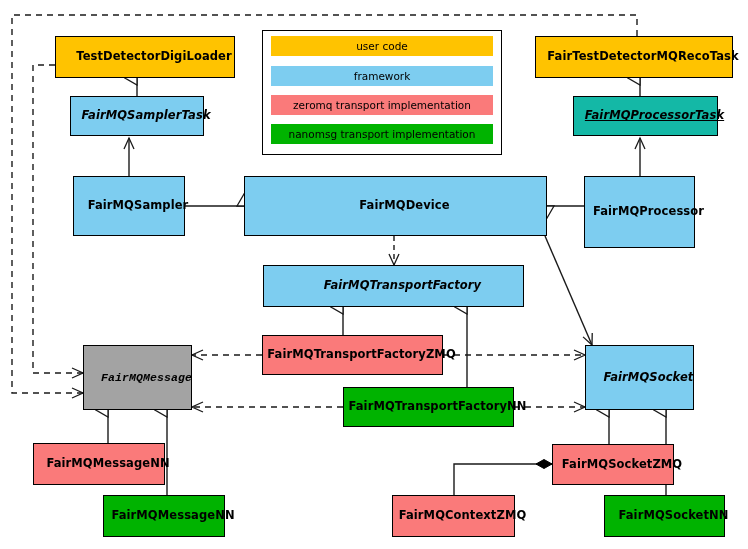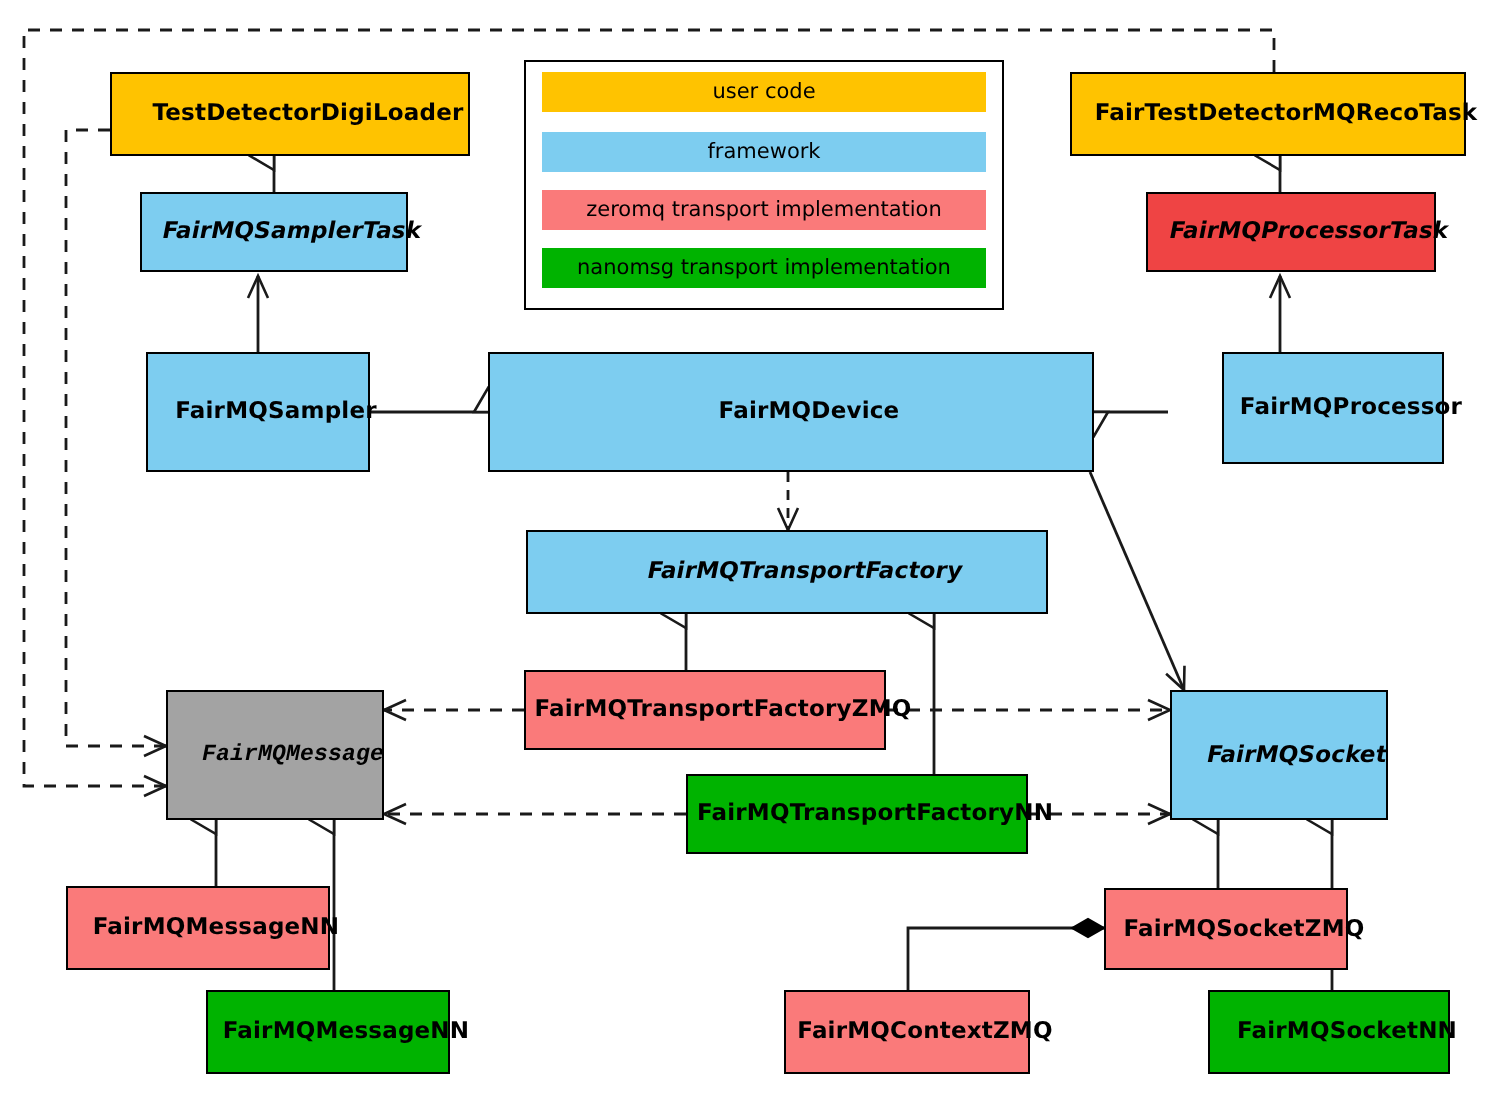--- a/index.html
+++ b/index.html
@@ -139,27 +139,27 @@
   <div class="legend-row" style="left:271px; top:124px; width:222px; height:20px; background:#00B300;">
     <span>nanomsg transport implementation</span>
   </div>
 
   <div class="node" style="left:55px; top:36px; width:180px; height:42px; background:#FFC300;">TestDetectorDigiLoader</div>
 
   <div class="node" style="left:535px; top:36px; width:198px; height:42px; background:#FFC300;text-align:center;">FairTestDetectorMQRecoTask</div>
 
   <div class="node italic" style="left:70px; top:96px; width:134px; height:40px; background:#7DCDF0;">FairMQSamplerTask</div>
 
-  <div class="node italic" style="left:573px; top:96px; width:145px; height:40px; background:#ef4444;">FairMQProcessorTask</div>
+  <div class="node italic" style="left:573px; top:96px; width:145px; height:40px; background:#14b8a6;text-decoration:underline;">FairMQProcessorTask</div>
 
   <div class="node" style="left:73px; top:176px; width:112px; height:60px; background:#7DCDF0;">FairMQSampler</div>
 
   <div class="node" style="left:244px; top:176px; width:303px; height:60px; background:#7DCDF0;">FairMQDevice</div>
 
-  <div class="node" style="left:584px; top:176px; width:111px; height:56px; background:#7DCDF0;margin-left:27px;">FairMQProcessor</div>
+  <div class="node" style="left:584px; top:176px; width:111px; height:72px; background:#7DCDF0;">FairMQProcessor</div>
 
   <div class="node italic" style="left:263px; top:265px; width:261px; height:42px; background:#7DCDF0;">FairMQTransportFactory</div>
 
   <div class="node" style="left:262px; top:335px; width:181px; height:40px; background:#FA7A7A;">FairMQTransportFactoryZMQ</div>
 
   <div class="node" style="left:343px; top:387px; width:171px; height:40px; background:#00B300;">FairMQTransportFactoryNN</div>
 
   <div class="node italic" style="left:83px; top:345px; width:109px; height:65px; background:#a3a3a3;font-family:Liberation Mono, monospace;">FairMQMessage</div>
 
   <div class="node italic" style="left:585px; top:345px; width:109px; height:65px; background:#7DCDF0;">FairMQSocket</div>

